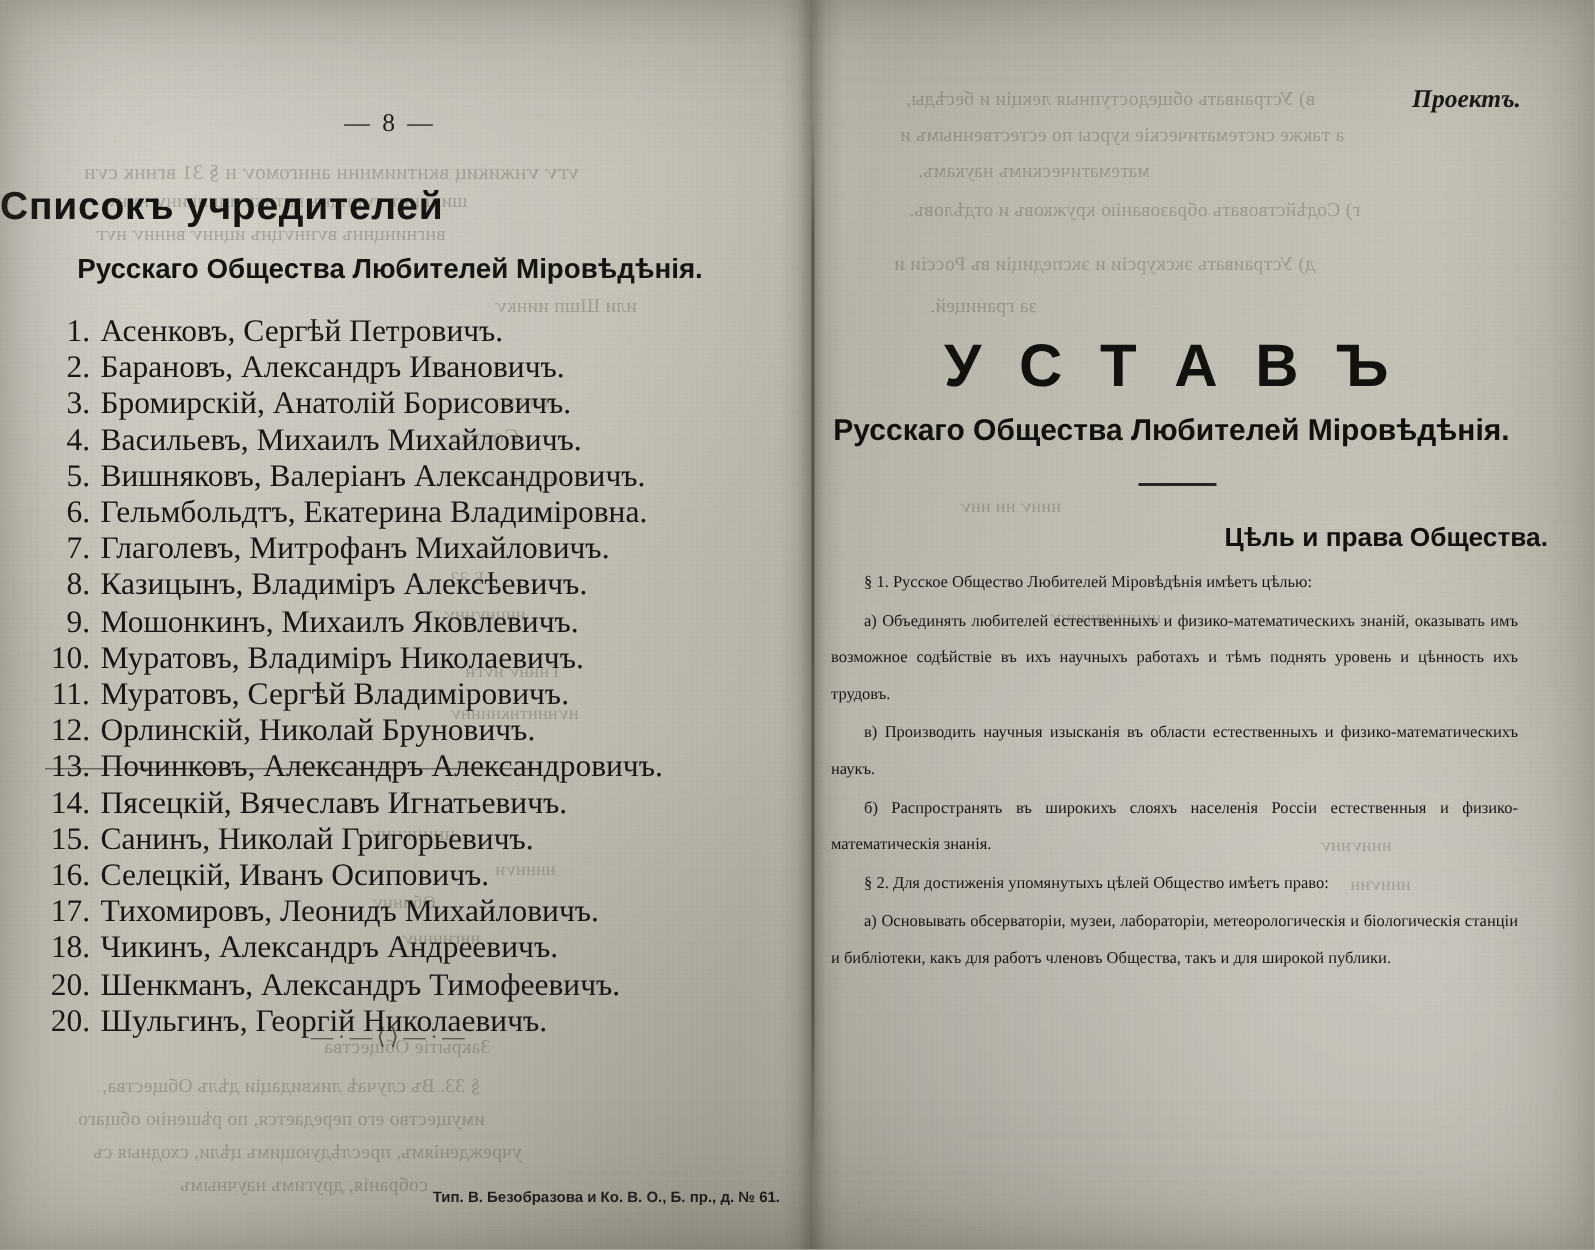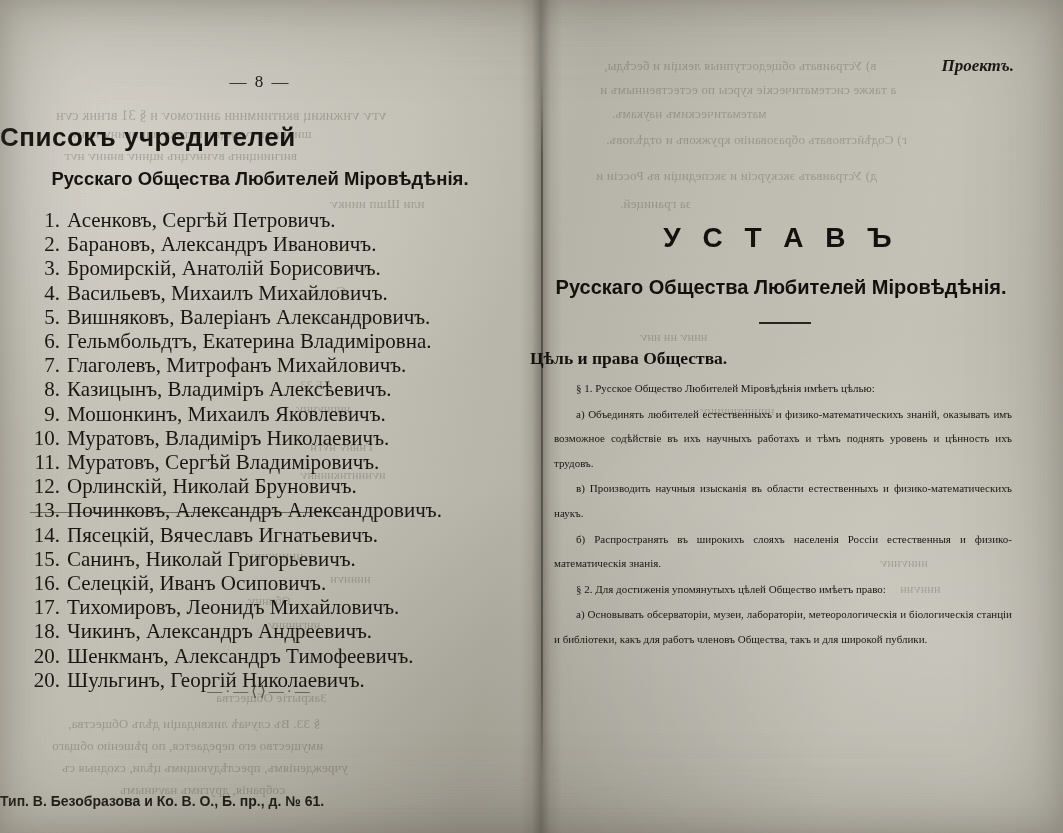--- a/index.html
+++ b/index.html
@@ -156,24 +156,24 @@
     text-align: center;
     font-size: 15px;
     letter-spacing: 3px;
     color: rgba(45,42,35,0.75);
   }
   .imprint {
     position: absolute;
     top: 793px;
     left: 0;
     width: 520px;
-    text-align: left;
-    font-family: "Liberation Sans", sans-serif;
-    font-weight: bold;
-    font-size: 14px;
+    text-align: right;
+    font-family: "Liberation Sans", sans-serif;
+    font-weight: bold;
+    font-size: 10px;
     color: #201e1a;
   }
 
   
   #right-page {
     position: absolute;
     left: 530px;
     top: 0;
     width: 502px;
     height: 833px;
@@ -189,21 +189,21 @@
     color: #1d1b17;
   }
   .ustav-title {
     position: absolute;
     top: 222px;
     left: 0;
     width: 502px;
     text-align: center;
     font-family: "Liberation Sans", sans-serif;
     font-weight: bold;
-    font-size: 28px;
+    font-size: 40px;
     letter-spacing: 7px;
     color: #15130f;
   }
   .ustav-subtitle {
     position: absolute;
     top: 276px;
     left: 0;
     width: 502px;
     text-align: center;
     font-family: "Liberation Sans", sans-serif;
@@ -217,22 +217,22 @@
     left: 229px;
     width: 52px;
     height: 2px;
     background: #2a2722;
   }
   .section-head {
     position: absolute;
     top: 348px;
     left: 0;
     width: 502px;
-    text-align: left;
-    font-family: Liberation Serif, serif;
+    text-align: right;
+    font-family: Liberation Sans, sans-serif;
     font-weight: bold;
     font-size: 17.5px;
     color: #15130f;
   }
   #body-text {
     position: absolute;
     top: 376px;
     left: 24px;
     width: 458px;
     font-size: 11px;

